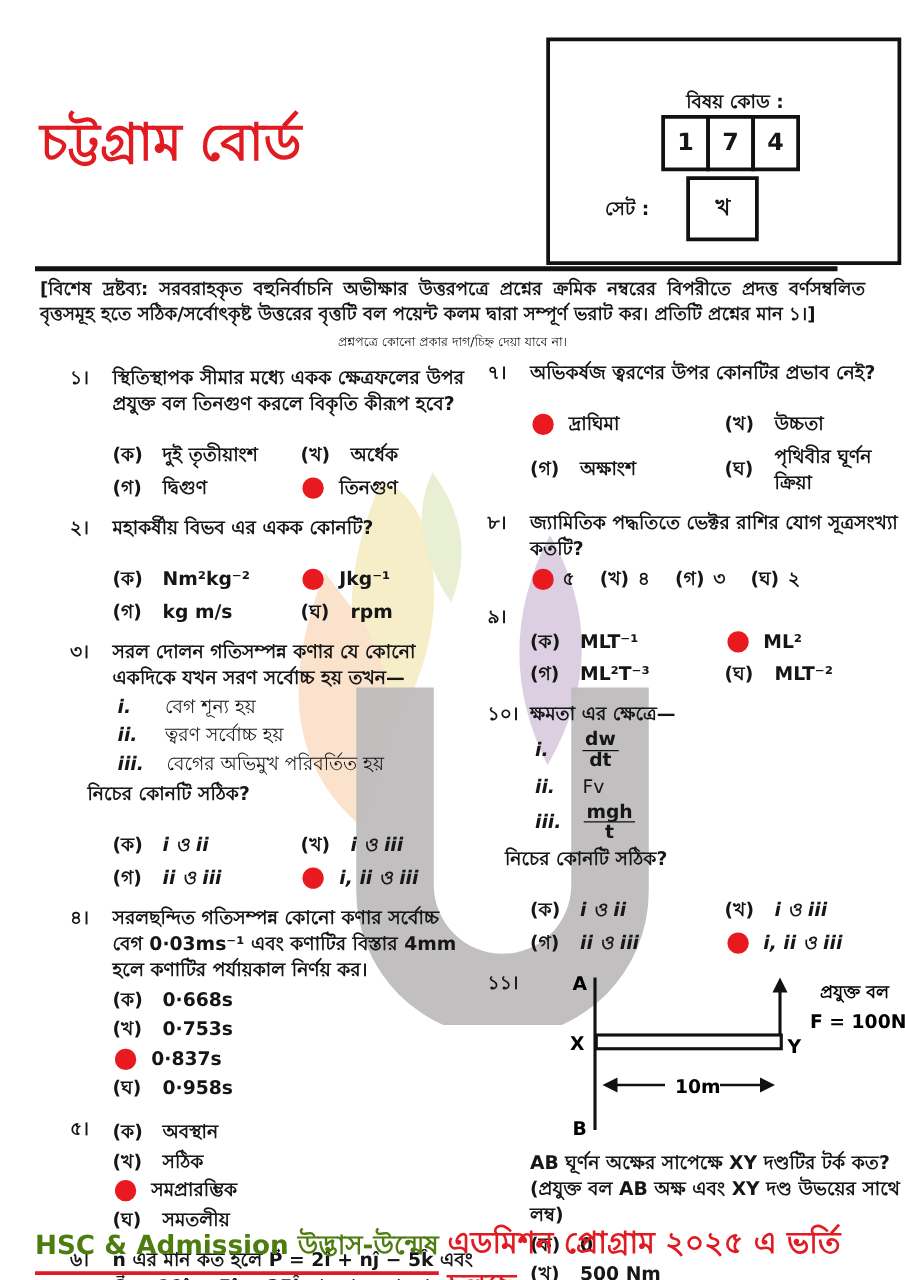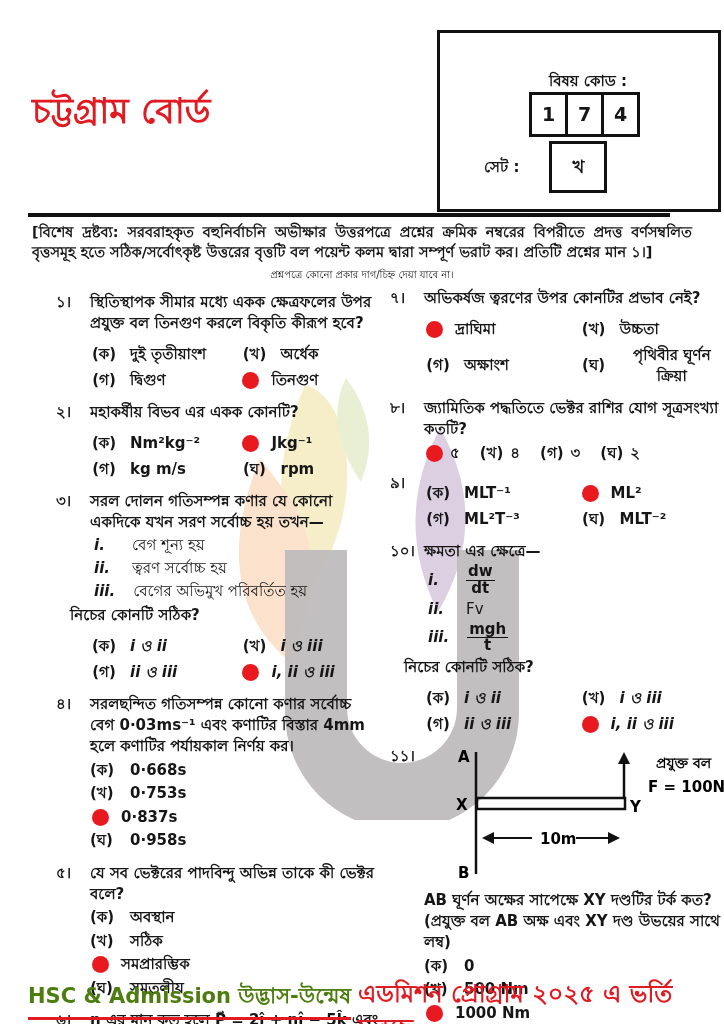--- a/index.html
+++ b/index.html
@@ -9,21 +9,21 @@
     font-family:"DejaVu Sans","Liberation Sans",sans-serif;
     color:#161616;font-size:15px;line-height:1.4;
   }
   .layer{position:absolute;inset:0;}
   .content{z-index:2;}
   .watermark{z-index:1;}
 
   
   .board-title{
     position:absolute;left:32px;top:92px;width:210px;
-    color:#e01b22;font-size:35px;font-weight:bold;line-height:1.1;
+    color:#e01b22;font-size:41px;font-weight:bold;line-height:1.1;
   }
   .head-mid{position:absolute;left:255px;top:34px;width:180px;}
   .head-mid div{margin-bottom:12px;font-weight:600;}
   .codebox{
     position:absolute;left:437px;top:30px;width:278px;height:176px;
     border:3px solid #111;background:#fff;
   }
   .code-row{position:absolute;left:0;top:38px;width:100%;display:flex;align-items:center;flex-direction:column;}
   .code-label{margin-left:18px;font-weight:600;}
   .digits{display:flex;margin-left:14px;}
@@ -50,21 +50,21 @@
     font-weight:400;text-align:center;font-size:10px;
   }
 
   
   .col-left{position:absolute;left:56px;top:292px;width:324px;}
   .col-right{position:absolute;left:390px;top:288px;width:334px;}
   .q{display:flex;gap:7px;margin-bottom:9px;}
   .qn{min-width:27px;font-weight:600;}
   .qb{flex:1;}
   .qtext{font-weight:600;}
-  .opts2{display:grid;grid-template-columns:1.05fr 1fr;column-gap:4px;margin-top:7px;text-align:center;}
+  .opts2{display:grid;grid-template-columns:1.05fr 1fr;column-gap:4px;margin-top:17px;}
   .opts1{margin-top:2px;}
   .opt{display:flex;align-items:center;gap:12px;margin:2.5px 0;min-height:19px;}
   .opt .ol{min-width:28px;font-weight:600;}
   .opt .ot{font-weight:600;}
   .dot{width:17px;height:17px;border-radius:50%;background:#e8191f;display:inline-block;flex:none;margin-left:2px;}
   .romans{margin:2px 0 2px 4px;}
   .ritem{display:flex;gap:18px;margin:2px 0;align-items:center;}
   .ritem .rl{font-style:italic;min-width:20px;font-weight:600;}
   .it{font-style:italic;}
   .frac{display:inline-flex;flex-direction:column;text-align:center;line-height:1.05;vertical-align:middle;font-weight:600;}
@@ -240,21 +240,20 @@
                 <span class="ol">(ঘ)</span>
                 <span class="ot">0·958s</span>
               </div>
           </div>
         </div>
       </div>
 
       <div class="q">
         <span class="qn">৫।</span>
         <div class="qb">
-          <div class="qtext">যে সব ভেক্টরের পাদবিন্দু অভিন্ন তাকে কী ভেক্টর বলে?</div>
           <div class="opts1">
             <div class="opt">
                 <span class="ol">(ক)</span>
                 <span class="ot">অবস্থান</span>
               </div>
             <div class="opt">
                 <span class="ol">(খ)</span>
                 <span class="ot">সঠিক</span>
               </div>
             <div class="opt">

